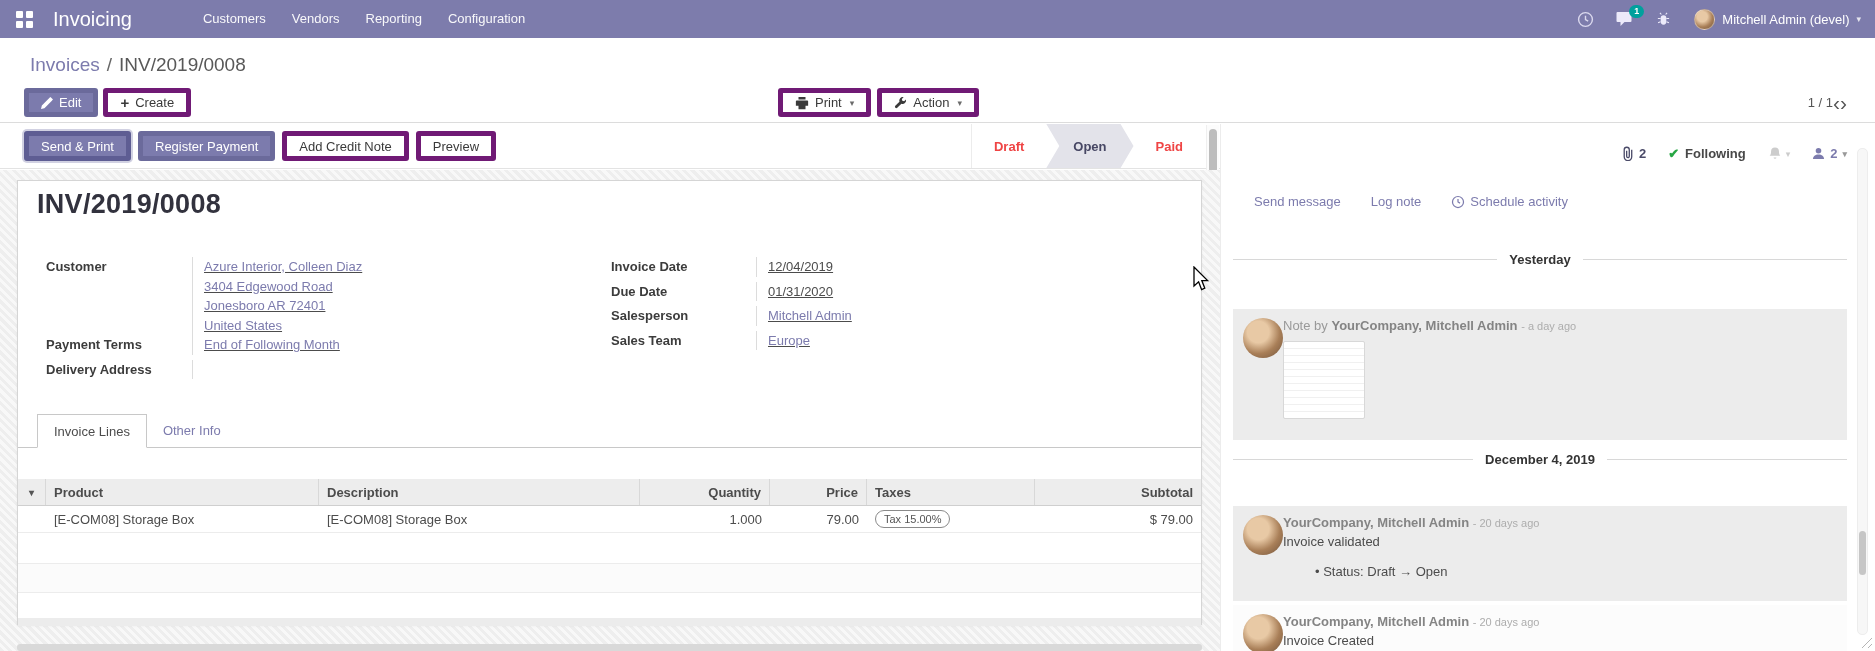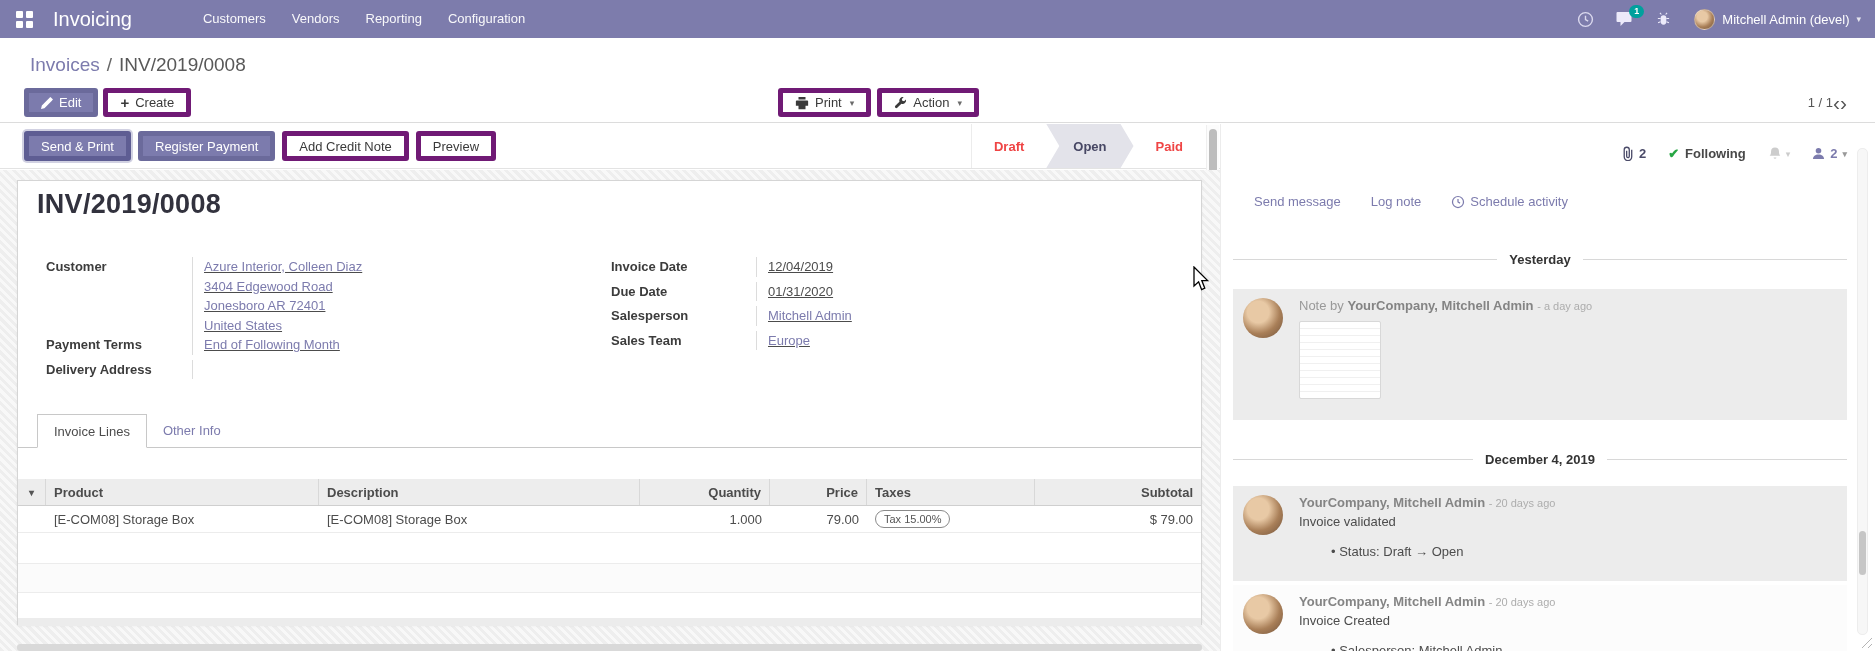--- a/index.html
+++ b/index.html
@@ -125,21 +125,21 @@
   .c-followers { display:flex; align-items:center; gap:5px; color:#7c7bad; font-weight:bold; cursor:pointer; }
   .c-followers .caret2 { color:#999; font-size:9px; }
 
   .chatter-actions { position:absolute; top:70px; left:33px; display:flex; gap:30px; font-size:13px; }
   .chatter-actions a { color:#7c7bad; display:flex; align-items:center; gap:5px; }
 
   .cdivider { position:absolute; left:12px; right:28px; display:flex; align-items:center; gap:12px; font-size:13px; font-weight:bold; color:#333; }
   .cdivider .dline { flex:1; height:1px; background:#d8d8d8; }
   .cdivider1 { top:128px; } .cdivider2 { top:328px; }
 
-  .msg { position:absolute; left:12px; right:28px; padding:9px 10px 9px 66px; }
+  .msg { position:absolute; left:12px; right:28px; padding:9px 10px 9px 50px;margin-top:20px; }
   .msg-note { top:165px; height:131px; background:#ececec; }
   .msg-1 { top:362px; height:95px; background:#ececec; }
   .msg-2 { top:461px; bottom:0; background:#fcfcfc; overflow:hidden; }
   .msg .avatar { position:absolute; left:10px; top:9px; width:40px; height:40px; border-radius:50%;
     background:radial-gradient(circle at 38% 35%, #e8c9a5 0 30%, #a97f58 60%, #6e513a); }
   .mhead { font-size:13px; color:#999; white-space:nowrap; }
   .mhead .author { font-weight:bold; color:#848484; }
   .mhead .time { font-size:11px; color:#adadad; }
   .mbody { font-size:13px; color:#4c4c4c; margin-top:4px; }
   .mbullet { font-size:13px; color:#4c4c4c; margin:15px 0 0 32px; }

